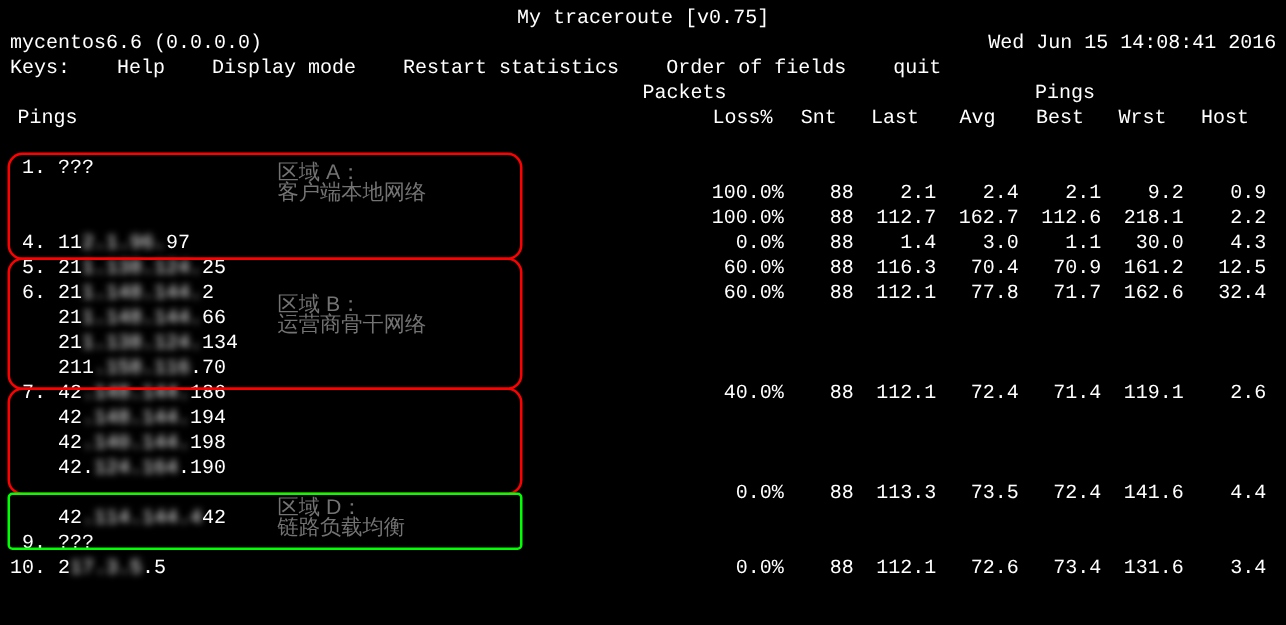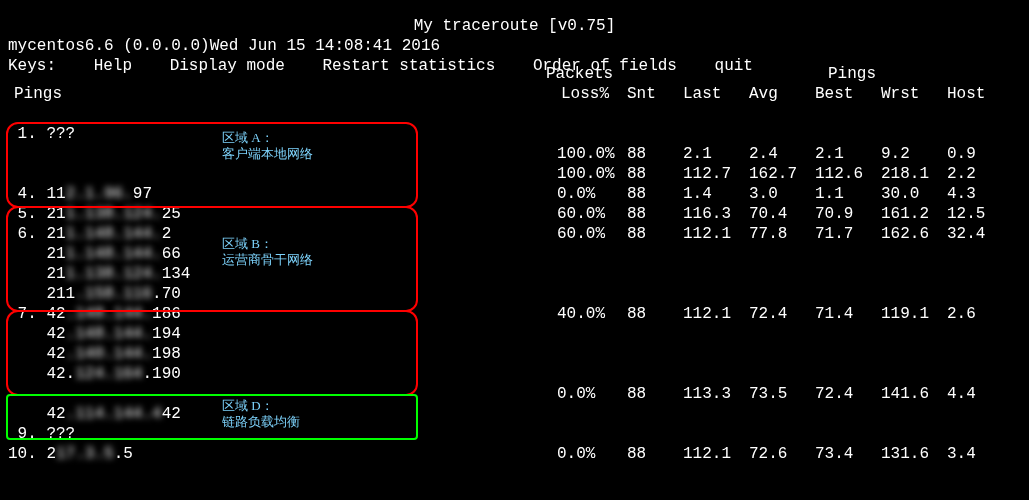--- a/index.html
+++ b/index.html
@@ -1,36 +1,36 @@
 <!DOCTYPE html>
 <html><head>
 <meta charset="utf-8">
 <style>
   html,body{margin:0;padding:0;width:1029px;height:500px;background:#000;font-family:"Courier New",monospace;font-size:16px;color:#fff;overflow:hidden}
-  .term{position:relative;width:1029px;height:432px;padding:16px 8px;box-sizing:border-box;line-height:20px}
+  .term{position:relative;width:1029px;height:432px;padding:4px 8px;box-sizing:border-box;line-height:20px}
   .center{text-align:center;display:block}
-  .hdr-line{display:flex;justify-content:flex-start}
+  .hdr-line{display:flex;justify-content:space-between}
   .menu span{margin-right:28px}
   .data-area{position:absolute;left:8px;top:124px;right:8px}
   .dr{display:flex;height:20px;align-items:center}
   .hop{width:200px;white-space:pre}
   .blur{filter:blur(3px);-webkit-filter:blur(3px)}
   .stats{position:absolute;right:8px;display:flex}
-  .c{width:66px;}
+  .c{width:66px;text-align:right}
   .c1{width:70px}
   .region-box{position:absolute;border:2px solid #f00;border-radius:12px;pointer-events:none}
   .region-box.green{border-color:#0f0;border-radius:4px}
-  .region-label{position:absolute;pointer-events:none;color:#7dd3fc;font-family:Liberation Serif, serif;font-size:13px;line-height:16px}
+  .region-label{position:absolute;pointer-events:none;color:#737373;font-family:Liberation Sans, sans-serif;font-size:17px;line-height:16px}
   .catline{position:absolute;left:8px;right:8px;display:flex}
-  .catline .pkt{position:absolute;left:538px}
+  .catline .pkt{position:absolute;left:506px}
   .catline .png{position:absolute;left:820px}
   .colhdr{position:absolute;left:8px;right:8px;display:flex}
   .colhdr .host{width:80px}
   .colhdr .cols-right{position:absolute;right:8px;display:flex}
-  .colhdr .cols-right span{width:56px;text-align:left}
+  .colhdr .cols-right span{width:56px;text-align:center}
   .colhdr .cols-right .w{width:66px}
 </style>
 </head>
 <body>
 
 <div class="term">
 
   <div class="center">My traceroute  [v0.75]</div>
 
   <div class="hdr-line">

